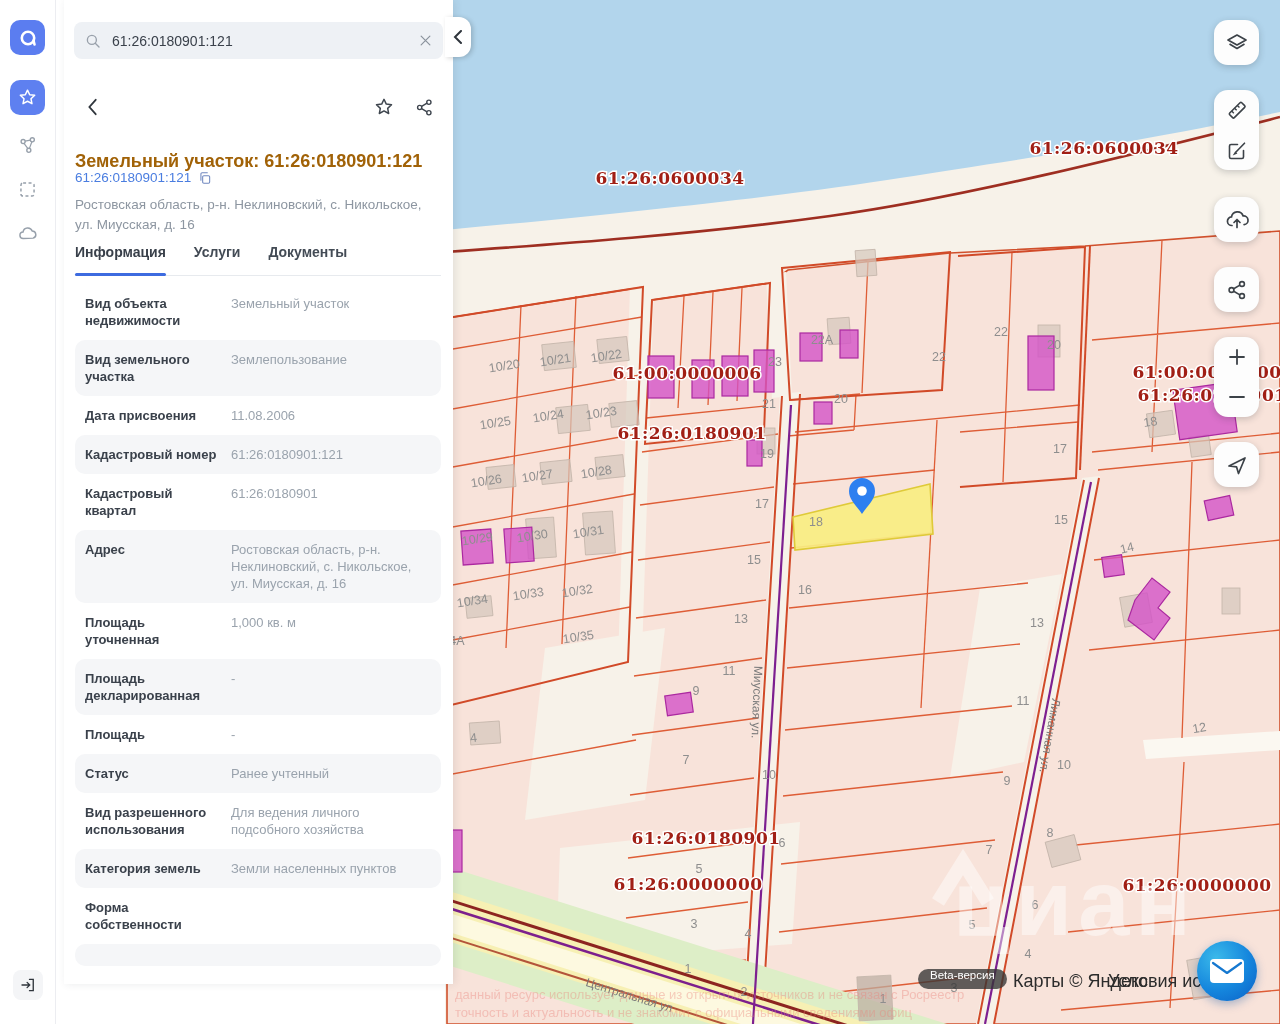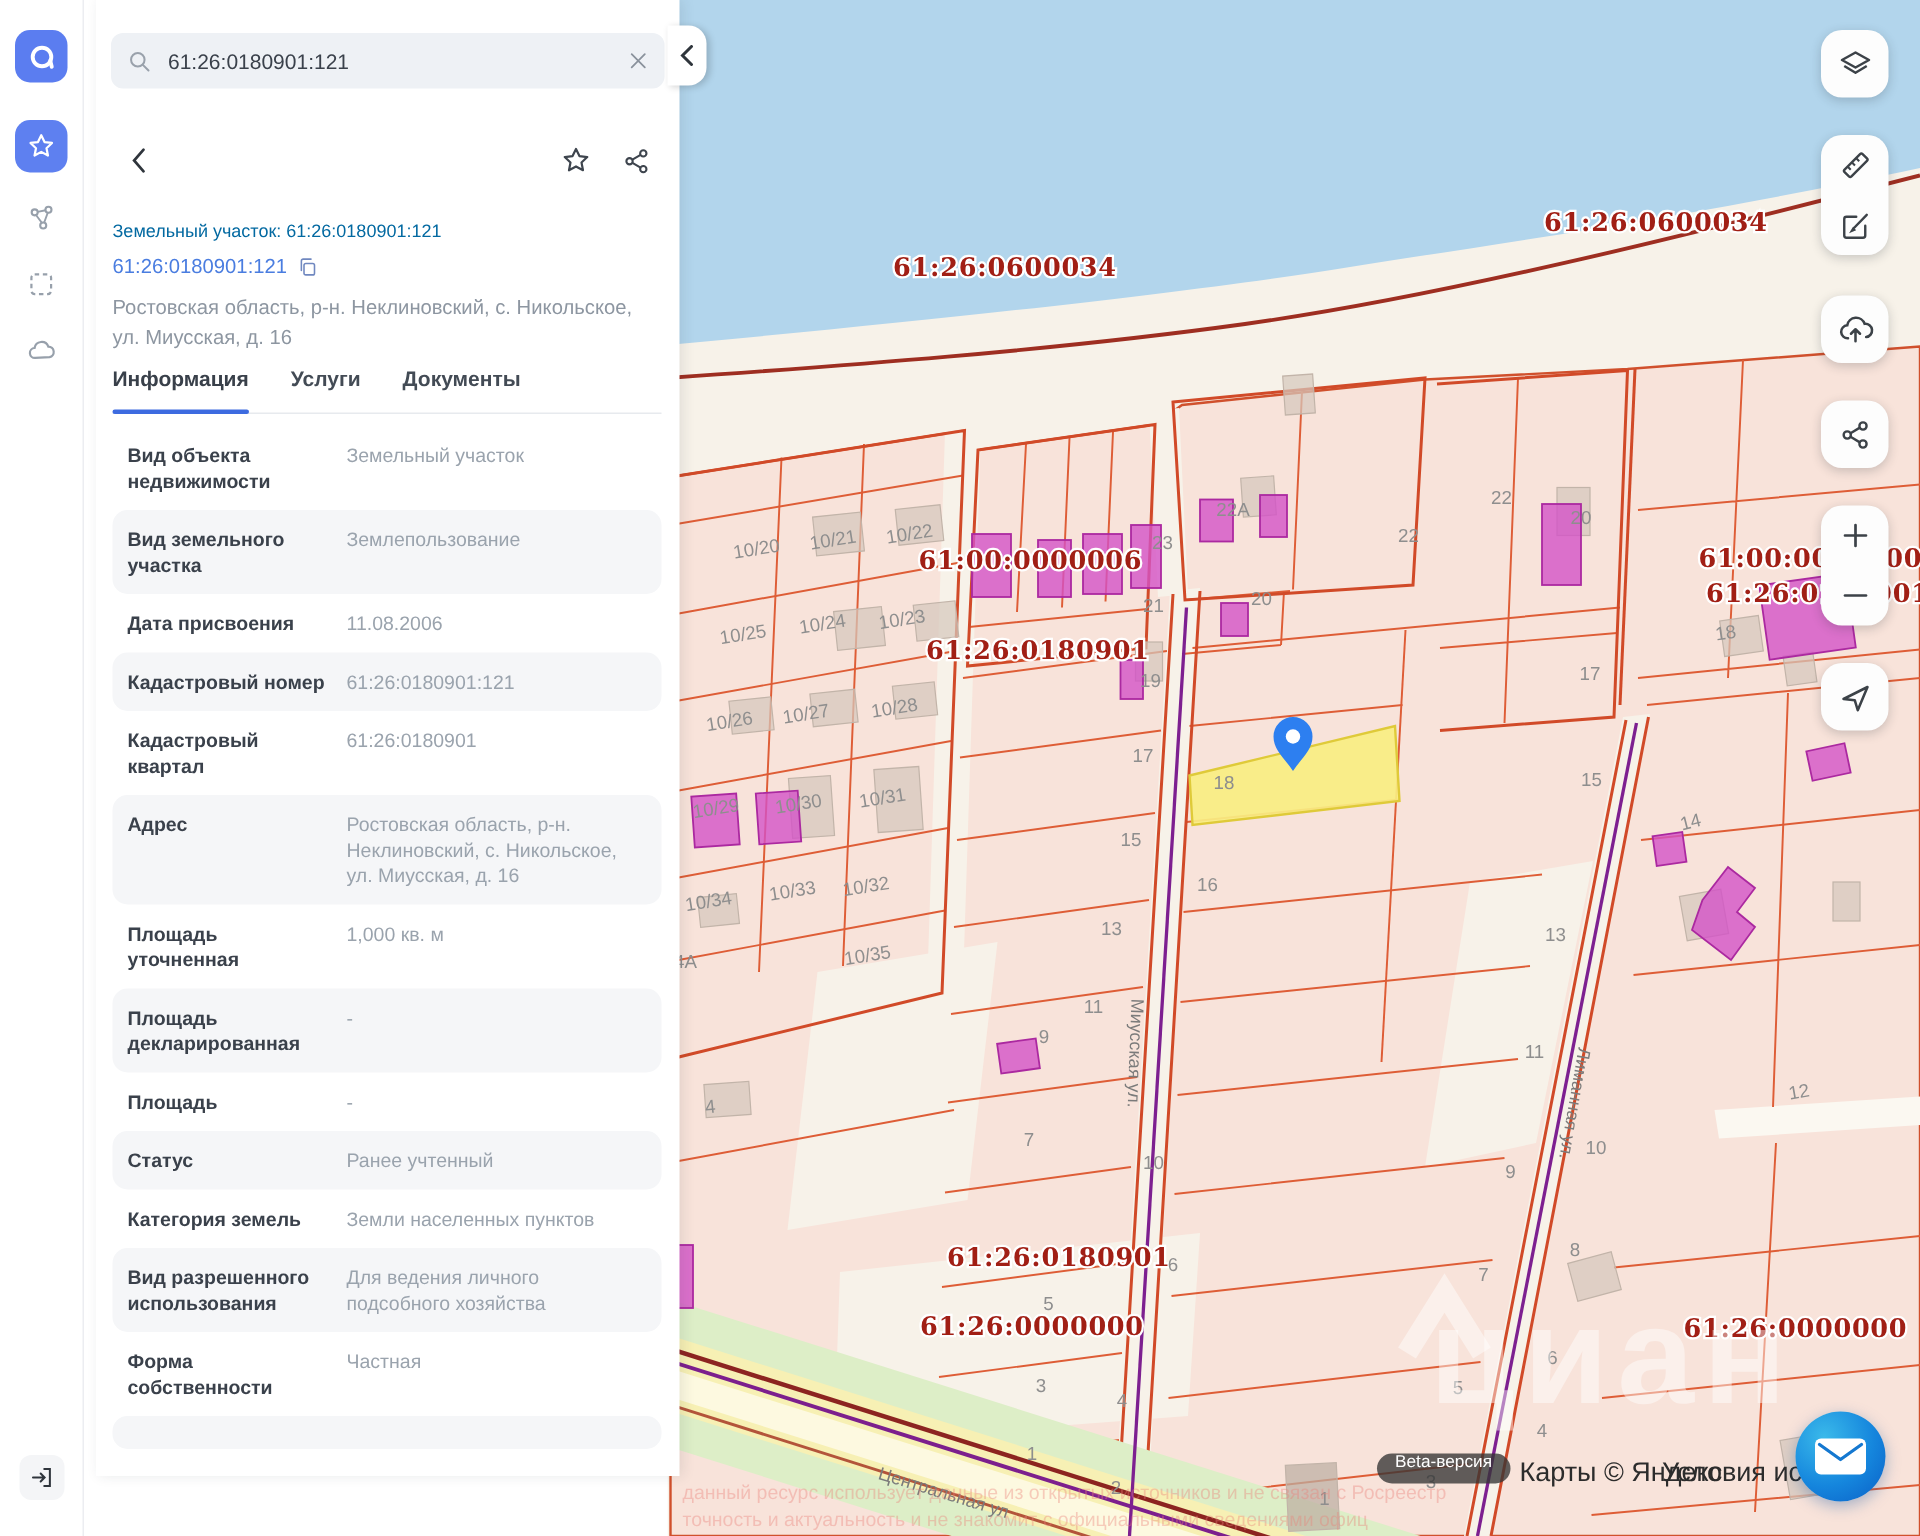--- a/index.html
+++ b/index.html
@@ -17,21 +17,21 @@
   
   .panel{position:absolute;left:64px;top:0;width:389px;height:984px;background:#fff;z-index:30;
     box-shadow:2px 0 8px rgba(40,50,60,.10);}
   .searchbox{position:absolute;left:10px;top:22px;width:369px;height:37px;background:#eef1f5;
     border-radius:8px;display:flex;align-items:center;padding:0 10px;box-sizing:border-box;gap:8px;}
   .searchbox input{flex:1;border:none;background:transparent;outline:none;font-size:14px;
     color:#3a414b;font-family:inherit;}
   .toolbar{position:absolute;left:14px;top:92px;width:361px;height:30px;display:flex;align-items:center;}
   .toolbar .spacer{flex:1;}
   .icon-btn{width:30px;height:30px;display:flex;align-items:center;justify-content:center;cursor:pointer;}
-  .ptitle{position:absolute;left:11px;top:139px;width:366px;font-size:12px;font-weight:400;color:#0369a1;}
+  .ptitle{position:absolute;left:11px;top:139px;width:366px;font-size:18px;font-weight:700;color:#a16207;}
   .plink{position:absolute;left:11px;top:170px;display:flex;align-items:center;gap:7px;
     font-size:13.5px;color:#4a7de0;}
   .paddress{position:absolute;left:11px;top:195px;width:360px;font-size:13.5px;line-height:20px;color:#8d96a1;}
   .tabs{position:absolute;left:11px;top:244px;width:366px;display:flex;gap:28px;
     border-bottom:1px solid #e7eaee;padding-bottom:0;height:31px;}
   .tab{font-size:14px;font-weight:700;color:#39404a;padding-bottom:12px;position:relative;cursor:pointer;}
   .tab.active::after{content:"";position:absolute;left:0;right:0;bottom:-1px;height:3px;background:#3d6be0;border-radius:2px;}
   .info-rows{position:absolute;left:11px;top:284px;width:366px;}
   .irow{display:flex;gap:10px;padding:11px 10px;border-radius:10px;box-sizing:border-box;}
   .irow:nth-child(even){background:#f5f6f8;}
@@ -458,29 +458,28 @@
       </div>
       <div class="irow">
         <div class="ilabel">Площадь</div>
         <div class="ivalue">-</div>
       </div>
       <div class="irow">
         <div class="ilabel">Статус</div>
         <div class="ivalue">Ранее учтенный</div>
       </div>
       <div class="irow">
+        <div class="ilabel">Вид разрешенного использования</div>
+        <div class="ivalue">Для ведения личного подсобного хозяйства</div>
+      </div>
+      <div class="irow">
         <div class="ilabel">Категория земель</div>
         <div class="ivalue">Земли населенных пунктов</div>
       </div>
       <div class="irow">
-        <div class="ilabel">Вид разрешенного использования</div>
-        <div class="ivalue">Для ведения личного подсобного хозяйства</div>
-      </div>
-      <div class="irow">
         <div class="ilabel">Форма собственности</div>
-        <div class="ivalue">Частная</div>
       </div>
       <div class="irow">
         <div class="ilabel"></div>
         <div class="ivalue"></div>
       </div>
     </div>
 </section>
 
 </body></html>

